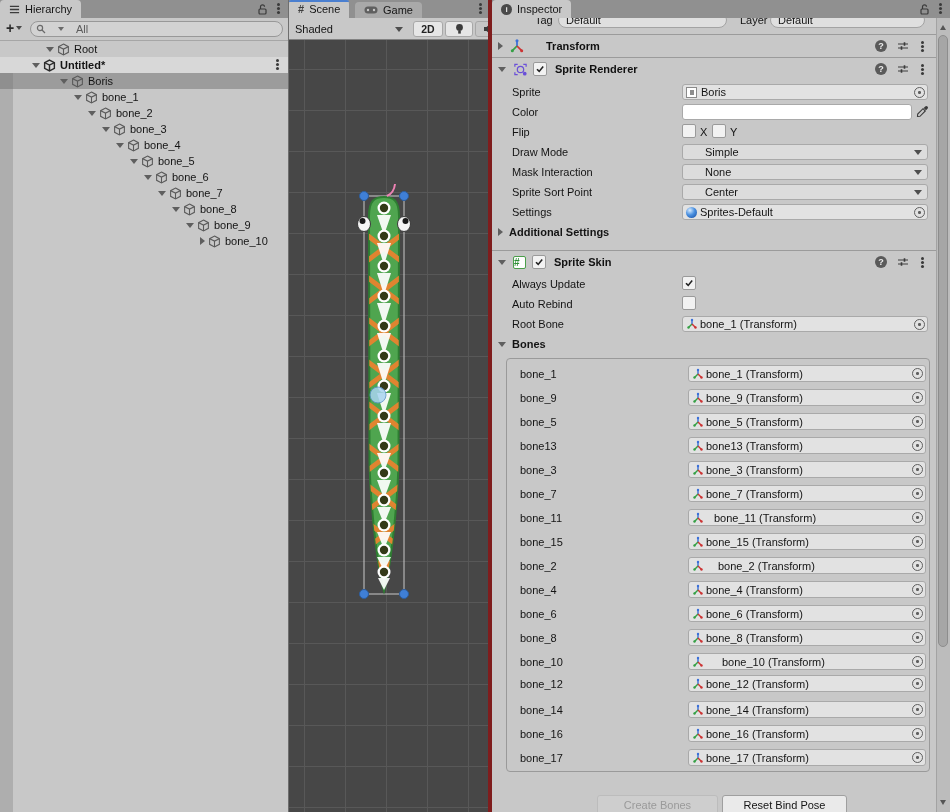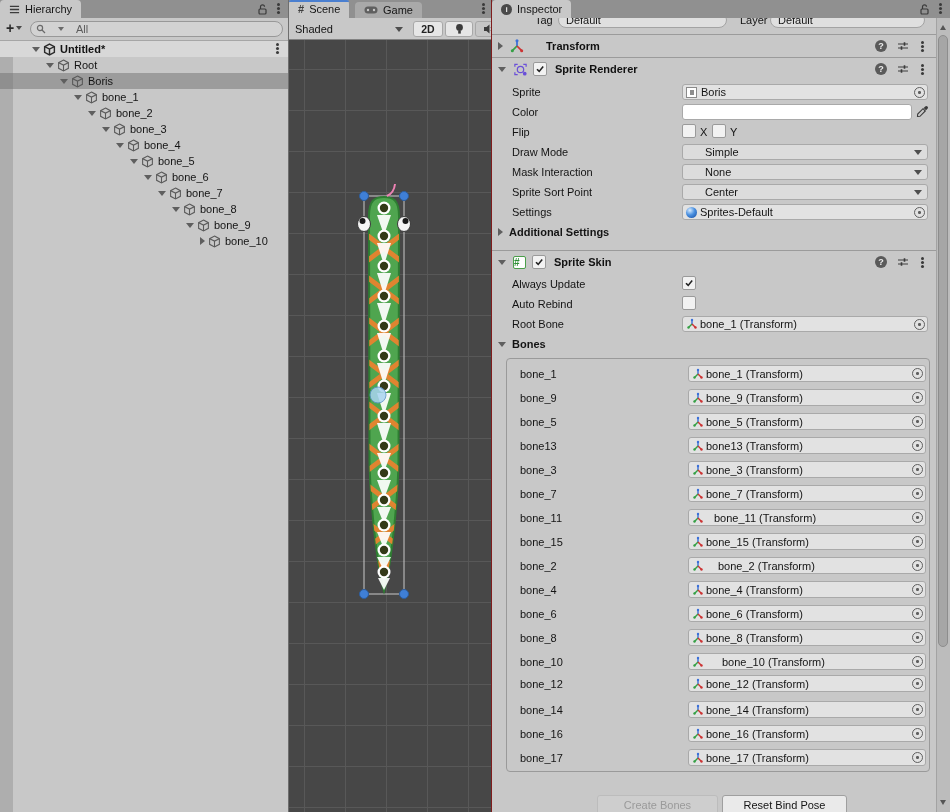--- a/index.html
+++ b/index.html
@@ -1,21 +1,21 @@
 <!DOCTYPE html>
 <html><head>
 <meta charset="utf-8">
 <style>
   *{margin:0;padding:0;box-sizing:border-box}
   html,body{width:950px;height:812px;overflow:hidden}
   body{font-family:"Liberation Sans",sans-serif;background:#c8c8c8;position:relative;color:#141414}
   #root{position:absolute;inset:0;width:950px;height:812px}
   .panel{position:absolute;top:0;height:812px;overflow:hidden}
   #hierarchy{left:0;width:288px;background:#c8c8c8}
-  #scene{left:288px;width:204px;background:#c8c8c8;border-left:1px solid #6e6e6e;border-right:1px solid #7f1d1d}
+  #scene{left:288px;width:204px;background:#c8c8c8;border-left:1px solid #6e6e6e;border-right:4px solid #7f1d1d}
   #inspector{left:492px;width:458px;background:#c8c8c8}
 
   .tabstrip{position:absolute;top:0;left:0;right:0;height:18px;background:#909090}
   .tab{position:absolute;top:0;height:18px;display:flex;align-items:center;gap:5px;padding:0 9px;font-size:11px;color:#151515;border-radius:4px 4px 0 0;white-space:nowrap}
   .tab.active{background:#c8c8c8}
   .tab.inactive{background:#a9a9a9;top:2px;height:16px}
   .blue-line{position:absolute;top:0;left:0;right:0;height:2px;background:#4a7fd0;border-radius:4px 4px 0 0}
 
   .kebab{width:3px;height:12px;position:relative;display:inline-block}
   .kebab::before{content:"";position:absolute;left:0;top:0;width:3px;height:3px;border-radius:50%;background:#3a3a3a;box-shadow:0 4px 0 #3a3a3a,0 8px 0 #3a3a3a}
@@ -123,40 +123,40 @@
         <svg width="10" height="10" viewBox="0 0 10 10">
             <circle cx="4" cy="4" r="2.6" fill="none" stroke="#6a6a6a" stroke-width="1.2"></circle>
             <path d="M6 6 L9 9" stroke="#6a6a6a" stroke-width="1.2"></path>
           </svg>
         <span class="mini-tri" style="border-top-color:#6a6a6a"></span>
         <span>All</span>
       </div>
     </div>
     <div id="h-tree">
       <div id="vis-strip"></div>
-    <div class="h-row scene-row">
+    <div class="h-row">
+          <span class="tri down" style="margin-left:46px"></span>
+          <span class="h-icon">
+            <svg width="13" height="13" viewBox="0 0 12 12">
+              <path d="M6 1 L10.5 3.4 L10.5 8.6 L6 11 L1.5 8.6 L1.5 3.4 Z" fill="none" stroke="#5a5a5a" stroke-width="1"></path>
+              <path d="M1.5 3.4 L6 5.6 L10.5 3.4 M6 5.6 L6 11" fill="none" stroke="#5a5a5a" stroke-width="1"></path>
+            </svg>
+          </span>
+          <span class="h-label">Root</span>
+        </div>
+        <div class="h-row scene-row">
           <span class="tri down" style="margin-left:32px"></span>
           <span class="h-icon">
             <svg width="13" height="13" viewBox="0 0 12 12">
               <path d="M6 1 L10.5 3.4 L10.5 8.6 L6 11 L1.5 8.6 L1.5 3.4 Z" fill="none" stroke="#2b2b2b" stroke-width="1.3"></path>
               <path d="M1.5 3.4 L6 5.6 L10.5 3.4 M6 5.6 L6 11" fill="none" stroke="#2b2b2b" stroke-width="1.3"></path>
             </svg>
           </span>
           <span class="h-label">Untitled*</span>
           <span class="kebab row-kebab"></span>
-        </div>
-        <div class="h-row">
-          <span class="tri down" style="margin-left:46px"></span>
-          <span class="h-icon">
-            <svg width="13" height="13" viewBox="0 0 12 12">
-              <path d="M6 1 L10.5 3.4 L10.5 8.6 L6 11 L1.5 8.6 L1.5 3.4 Z" fill="none" stroke="#5a5a5a" stroke-width="1"></path>
-              <path d="M1.5 3.4 L6 5.6 L10.5 3.4 M6 5.6 L6 11" fill="none" stroke="#5a5a5a" stroke-width="1"></path>
-            </svg>
-          </span>
-          <span class="h-label">Root</span>
         </div>
         <div class="h-row selected">
           <span class="tri down" style="margin-left:60px"></span>
           <span class="h-icon">
             <svg width="13" height="13" viewBox="0 0 12 12">
               <path d="M6 1 L10.5 3.4 L10.5 8.6 L6 11 L1.5 8.6 L1.5 3.4 Z" fill="none" stroke="#5a5a5a" stroke-width="1"></path>
               <path d="M1.5 3.4 L6 5.6 L10.5 3.4 M6 5.6 L6 11" fill="none" stroke="#5a5a5a" stroke-width="1"></path>
             </svg>
           </span>
           <span class="h-label">Boris</span>

